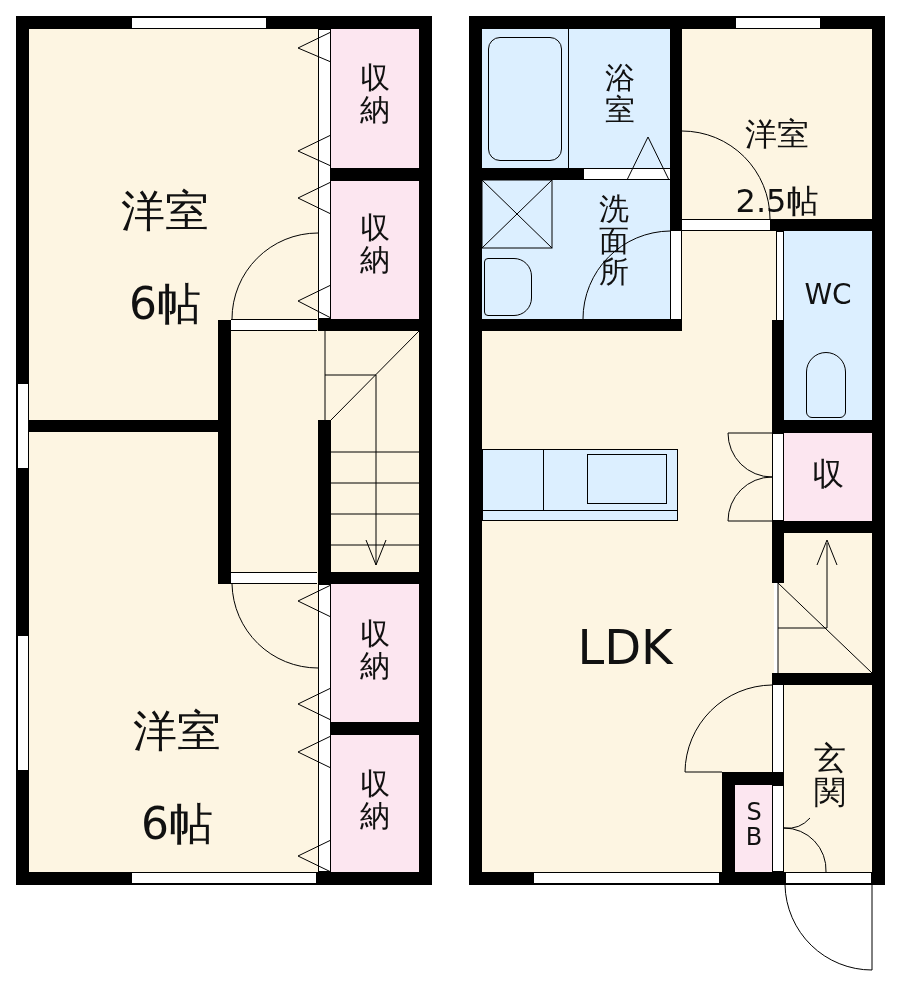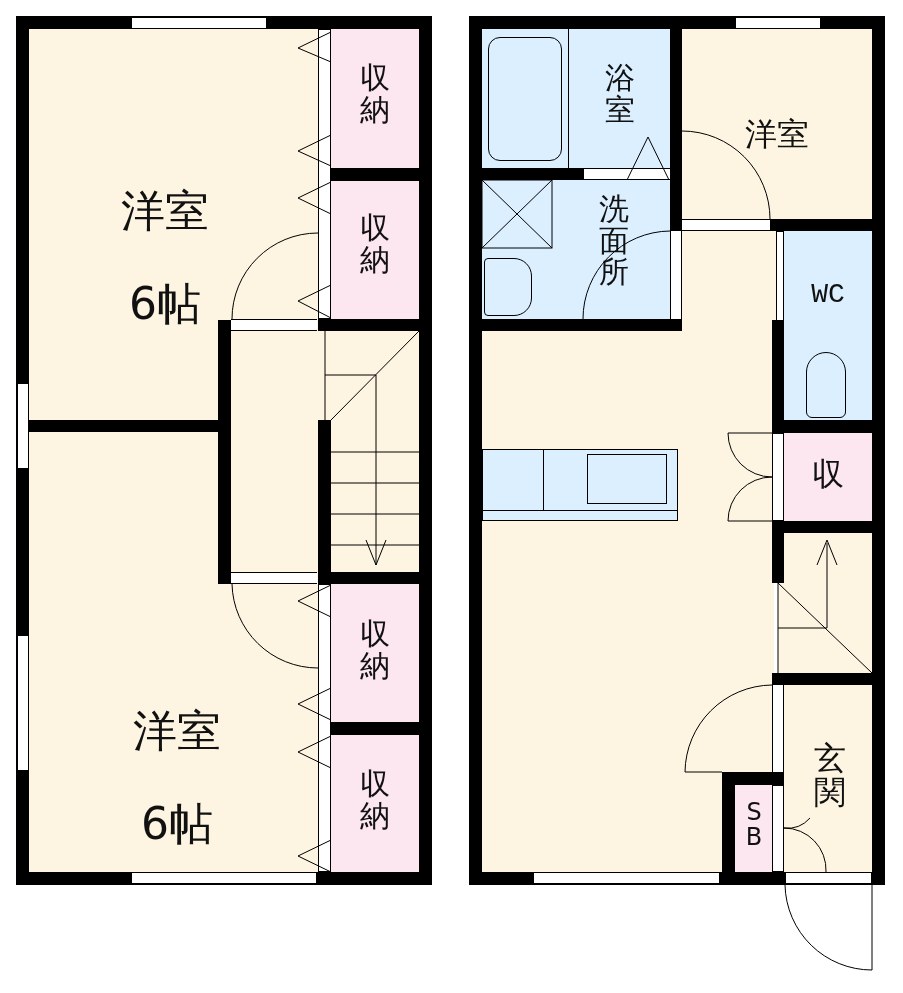--- a/index.html
+++ b/index.html
@@ -118,24 +118,26 @@
   <div class="abs" style="left:484px;top:258px;width:48px;height:58px;border:1px solid #000;border-radius:4px 18px 18px 4px;box-sizing:border-box;"></div>
   <div class="abs" style="left:806px;top:352px;width:40px;height:66px;border:1px solid #000;border-radius:20px 20px 6px 6px;box-sizing:border-box;"></div>
 
   <div class="label" style="left:590px;top:62px;width:60px;font-size:30px;">浴
 室</div>
   <div class="label" style="left:584px;top:193px;width:60px;font-size:30px;">洗
 面
 所</div>
   <div class="label" style="left:712px;top:84px;width:130px;font-size:32px;">
     <div>洋室</div>
+    <div>2.5帖</div>
   </div>
-  <div class="label" style="left:784px;top:280px;width:88px;font-size:28px;font-family:Liberation Mono, monospace;">WC</div>
+  <div class="label" style="left:784px;top:280px;width:88px;font-size:28px;">WC</div>
   <div class="label" style="left:784px;top:458px;width:88px;font-size:32px;">収</div>
   <div class="label" style="left:520px;top:572px;width:210px;font-size:48px;">
+    <div>LDK</div>
   </div>
   <div class="label" style="left:800px;top:742px;width:60px;font-size:32px;">玄
 関</div>
   <div class="label" style="left:735px;top:800px;width:38px;font-size:24px;">S
 B</div>
 </div>
 
 <svg class="overlay" width="903" height="993">
   <g fill="none" stroke="#000" stroke-width="1">
 

